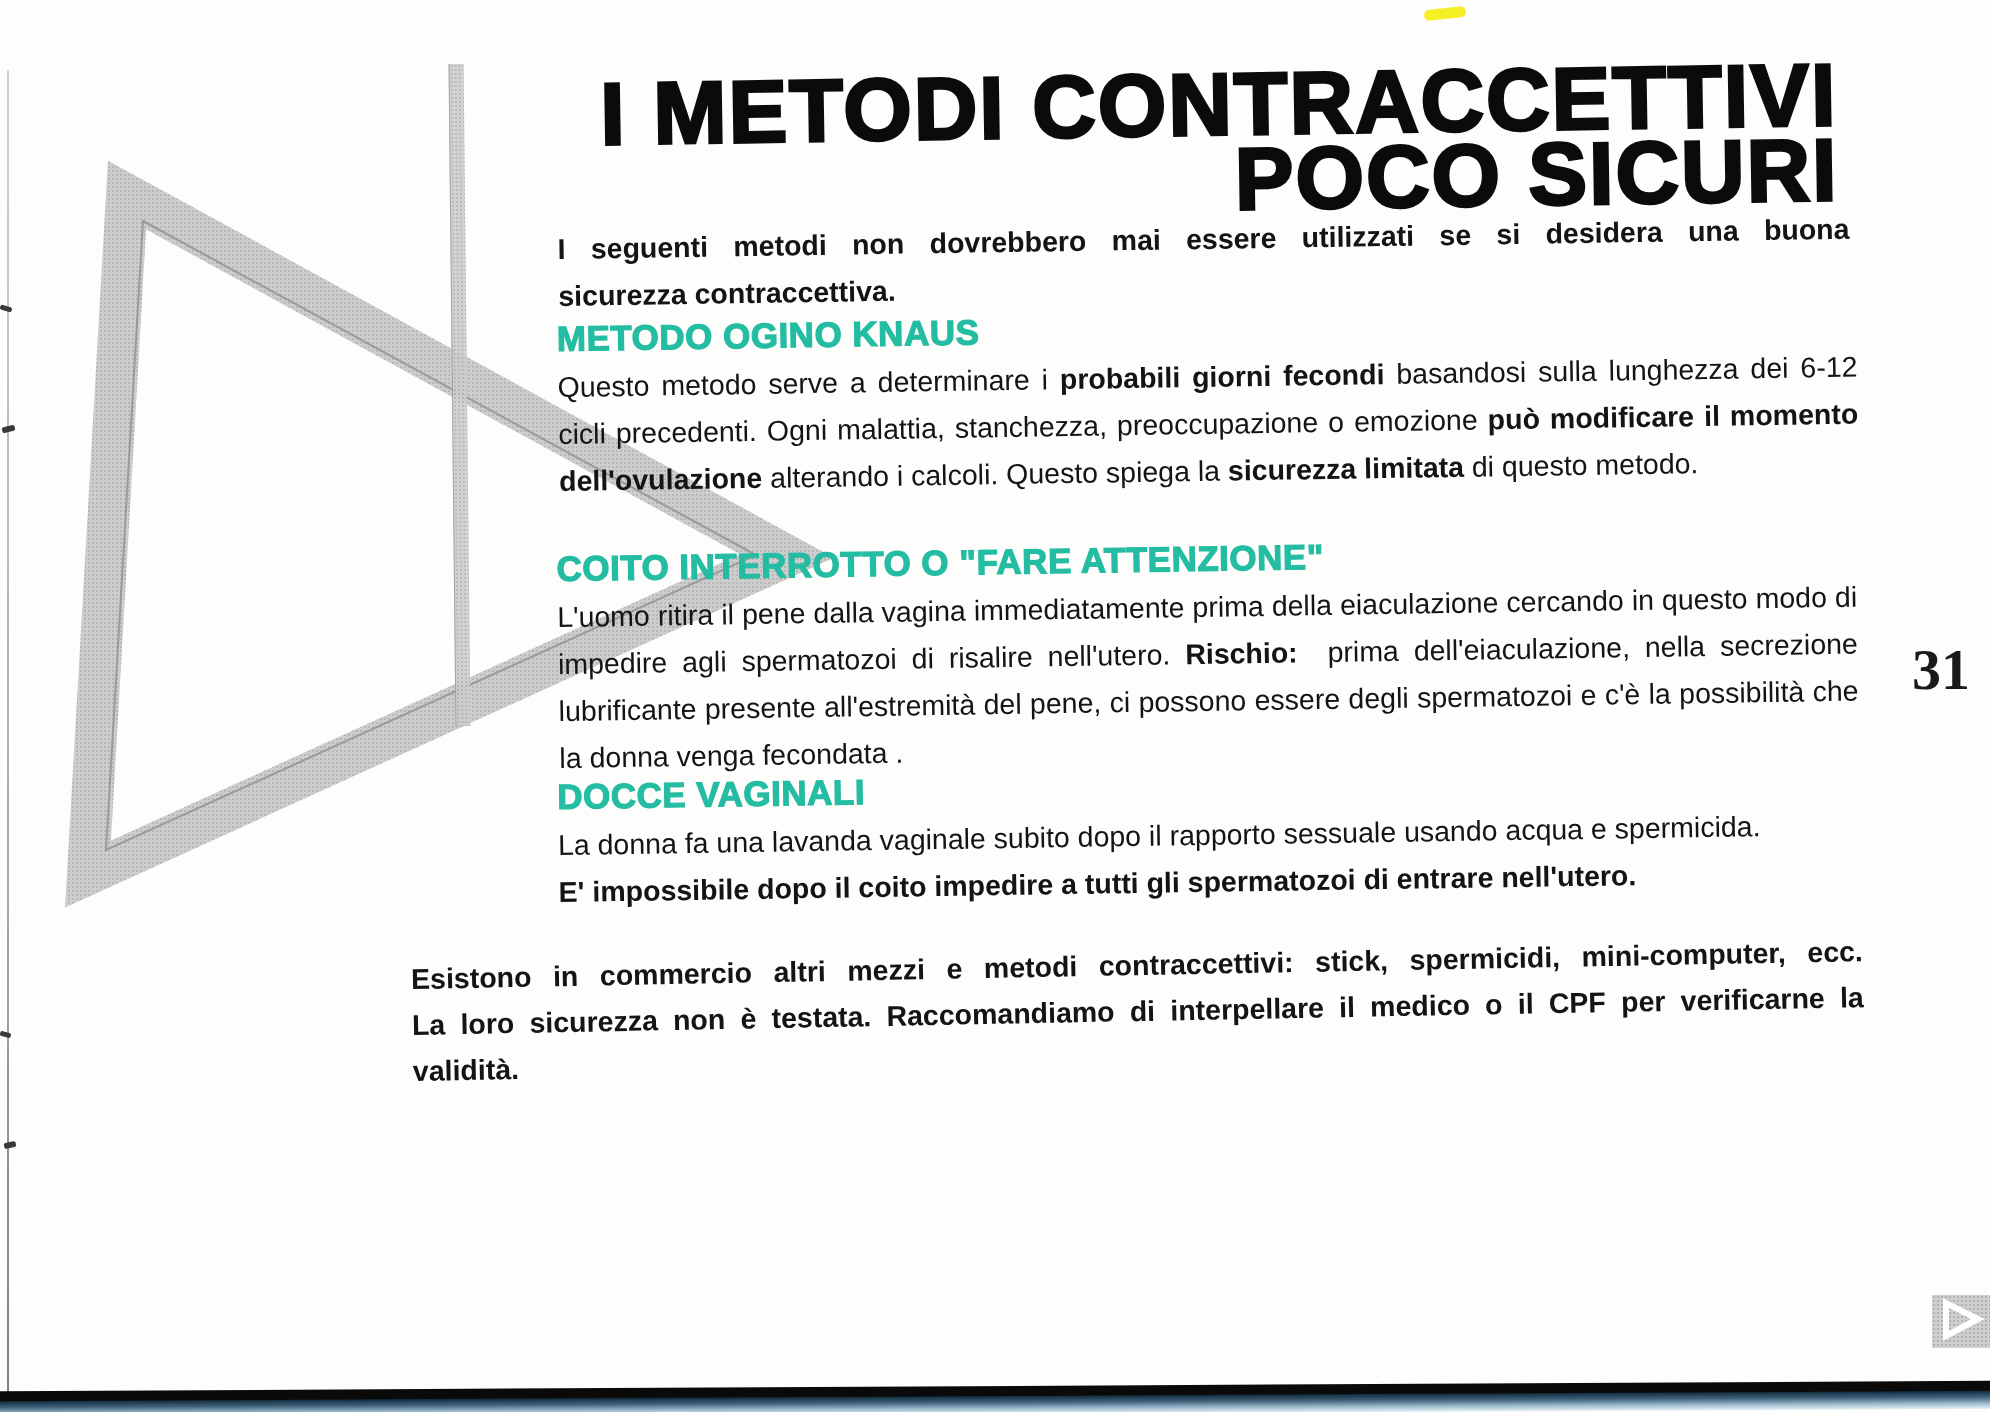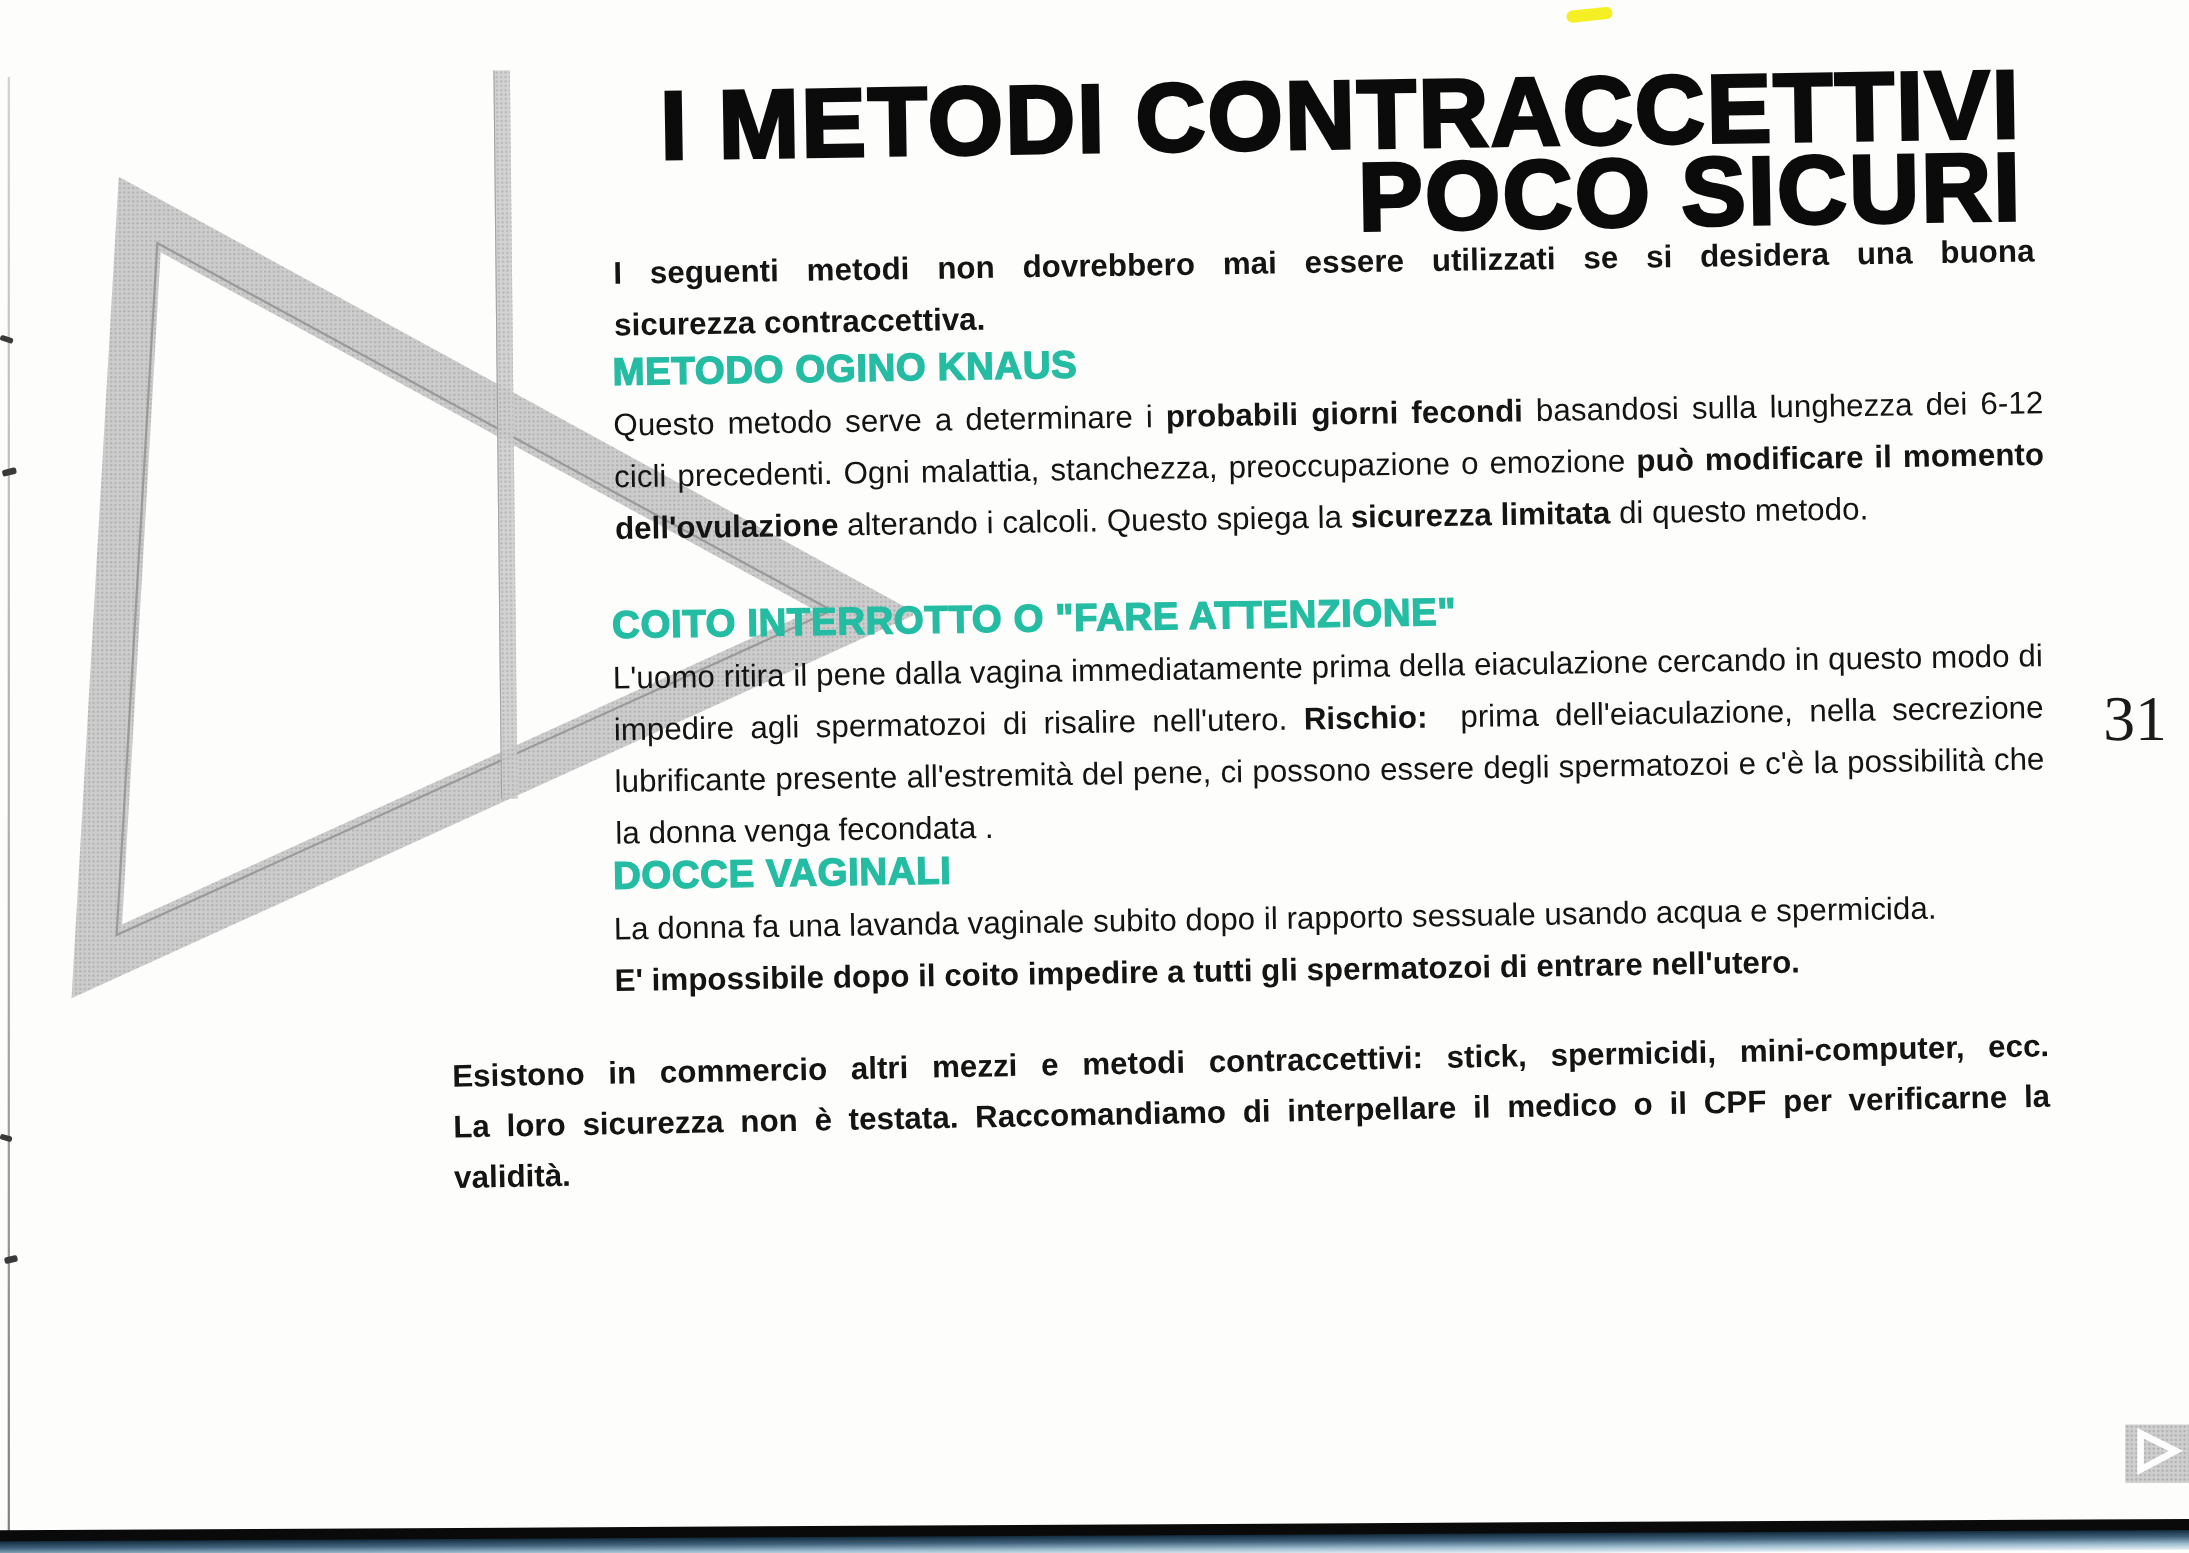--- a/index.html
+++ b/index.html
@@ -54,22 +54,22 @@
   .section p{margin:0;font-size:28.5px;line-height:47px;text-align:justify;}
   .section p.noj{text-align:left;}
   .b{font-weight:700;}
   .footer-note{
     position:absolute;left:412px;top:956px;width:1452px;z-index:2;
     font-size:28.5px;font-weight:700;line-height:46px;margin:0;
     transform:rotate(-1.1deg);transform-origin:left center;
   }
   .footer-note .jline{text-align:justify;text-align-last:justify;}
   .page-number{
-    position:absolute;left:1912px;top:620px;z-index:2;
-    font-family:"Liberation Serif", serif;font-size:58px;color:#1a1a1a;
+    position:absolute;left:1912px;top:636px;z-index:2;
+    font-family:"Liberation Serif", serif;font-size:58px;color:#1a1a1a;font-weight:bold;
   }
 </style>
 </head>
 <body>
 
 <div class="page">
 
   <div class="spine"></div>
   <div class="spine-mark" style="left:0;top:306px;width:12px;height:5px;transform:rotate(18deg);"></div>
   <div class="spine-mark" style="left:2px;top:426px;width:13px;height:6px;transform:rotate(-14deg);"></div>

